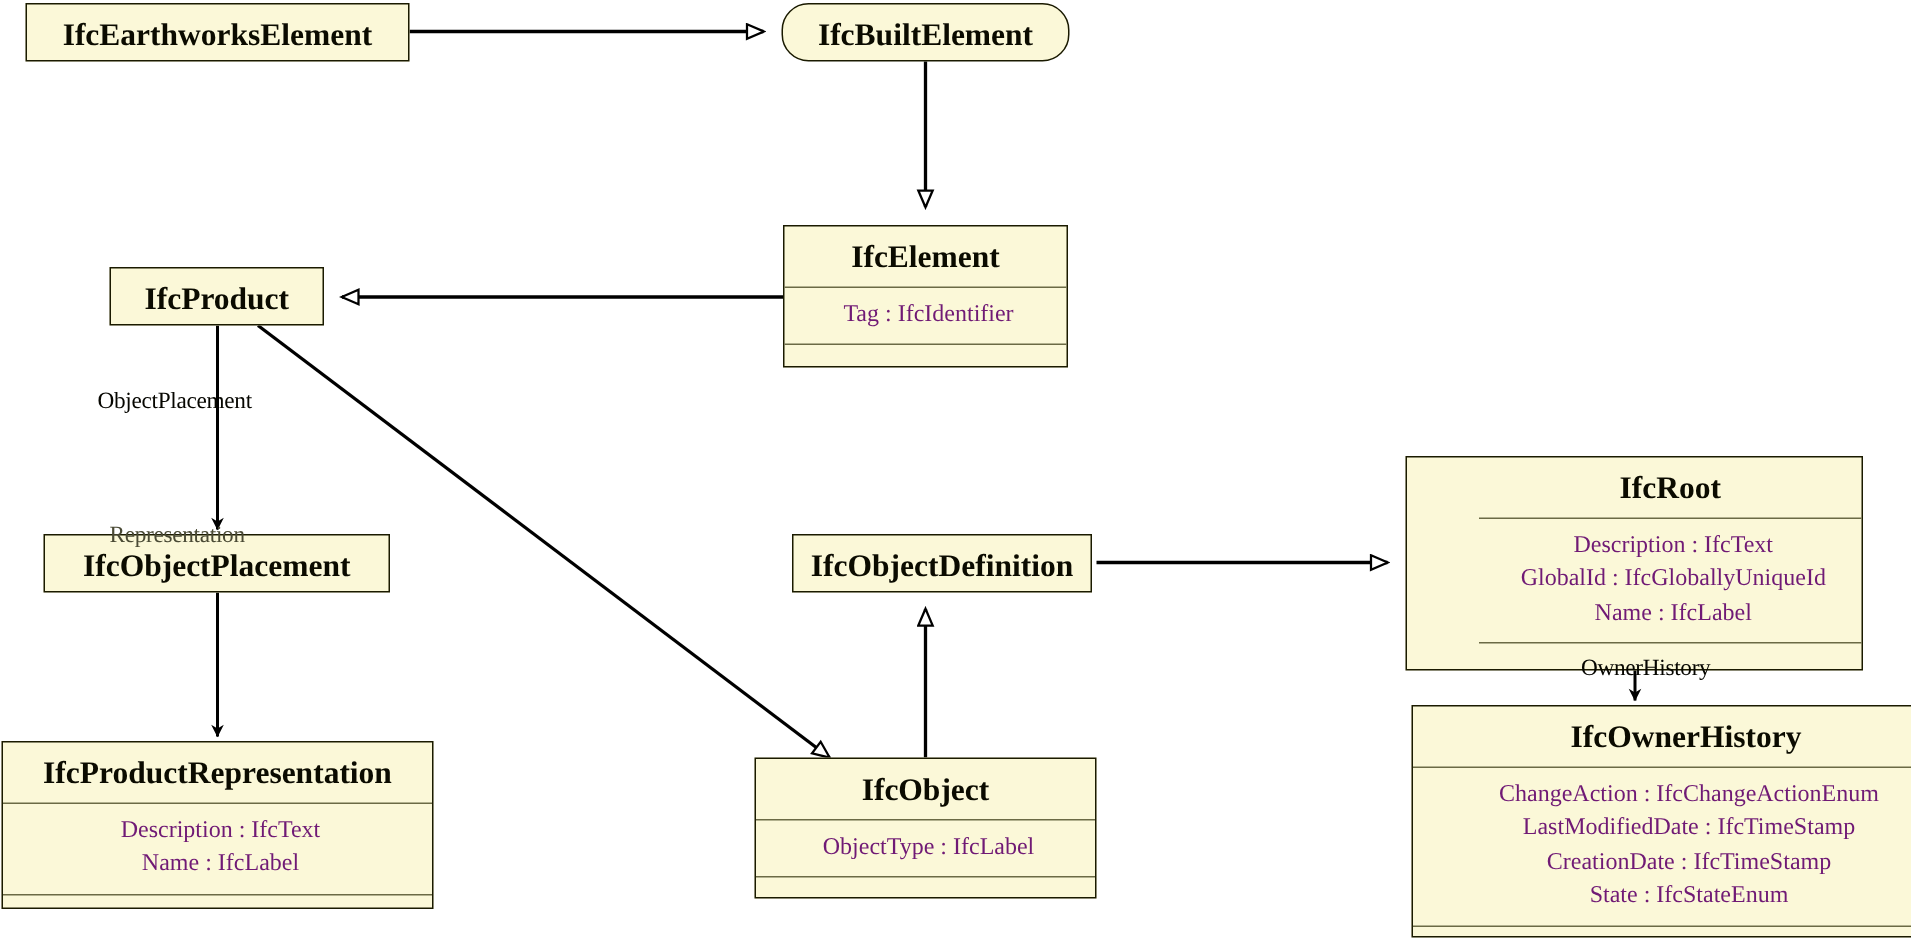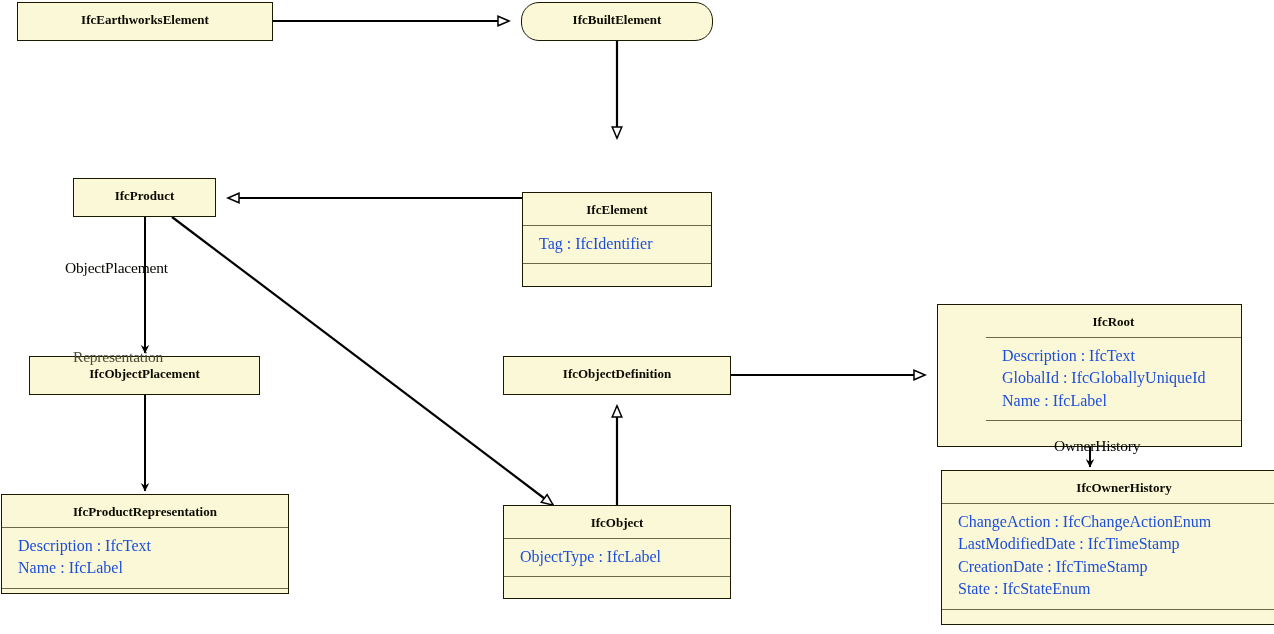--- a/index.html
+++ b/index.html
@@ -27,39 +27,39 @@
     position: absolute;
     background: #fbf8d8;
     border: 1.6px solid #1a1a00;
     box-sizing: border-box;
     z-index: 3;
   }
   .uml-title {
     font-weight: bold;
     text-align: center;
     color: #0b0b00;
-    font-size: 13px;
+    font-size: 21px;
     line-height: 1.0;
     padding: 10px 6px 9px 6px;
     box-sizing: border-box;
     white-space: nowrap;
   }
   .uml-sep {
     border-top: 1.6px solid #6b6a45;
     height: 0;
     font-size: 0;
     line-height: 0;
   }
   .uml-attrs {
     padding: 7px 12px 8px 16px;
     box-sizing: border-box;
-    color: #1d4ed8;
+    color: #701a75;
     font-size: 16px;
     line-height: 1.40;
-    text-align: left;
+    text-align: center;
   }
   .uml-attrs .attr-line {
     white-space: nowrap;
   }
   .uml-empty {
     height: 17px;
   }
   .edge-label {
     position: absolute;
     font-family: "Liberation Serif", "DejaVu Serif", serif;
@@ -111,55 +111,55 @@
   </svg>
 
   <div class="uml-class" style="left:17px; top:2px; width:256px; height:39px;">
     <div class="uml-title">IfcEarthworksElement</div>
   </div>
 
   <div class="uml-class" style="left:521px; top:2px; width:192px; height:39px;border-radius:18px;">
     <div class="uml-title">IfcBuiltElement</div>
   </div>
 
-  <div class="uml-class" style="left:522px; top:150px; width:190px; height:95px;margin-top:42px;">
+  <div class="uml-class" style="left:522px; top:150px; width:190px; height:95px;">
     <div class="uml-title">IfcElement</div>
     <div class="uml-sep"></div>
     <div class="uml-attrs">
       <div class="attr-line">Tag : IfcIdentifier</div>
     </div>
     <div class="uml-sep"></div>
     <div class="uml-empty"></div>
   </div>
 
   <div class="uml-class" style="left:73px; top:178px; width:143px; height:39px;">
     <div class="uml-title">IfcProduct</div>
   </div>
 
   <div class="uml-class" style="left:29px; top:356px; width:231px; height:39px;">
     <div class="uml-title">IfcObjectPlacement</div>
   </div>
 
-  <div class="uml-class" style="left:503px; top:356px; width:228px; height:39px;">
+  <div class="uml-class" style="left:528px; top:356px; width:200px; height:39px;">
     <div class="uml-title">IfcObjectDefinition</div>
   </div>
 
   <div class="uml-class" style="left:937px; top:304px; width:305px; height:143px;padding-left:48px;">
     <div class="uml-title">IfcRoot</div>
     <div class="uml-sep"></div>
     <div class="uml-attrs">
       <div class="attr-line">Description : IfcText</div>
       <div class="attr-line">GlobalId : IfcGloballyUniqueId</div>
       <div class="attr-line">Name : IfcLabel</div>
     </div>
     <div class="uml-sep"></div>
     <div class="uml-empty"></div>
   </div>
 
-  <div class="uml-class" style="left:1px; top:494px; width:288px; height:100px;">
+  <div class="uml-class" style="left:1px; top:494px; width:288px; height:112px;">
     <div class="uml-title">IfcProductRepresentation</div>
     <div class="uml-sep"></div>
     <div class="uml-attrs">
       <div class="attr-line">Description : IfcText</div>
       <div class="attr-line">Name : IfcLabel</div>
     </div>
     <div class="uml-sep"></div>
     <div class="uml-empty"></div>
   </div>
 

